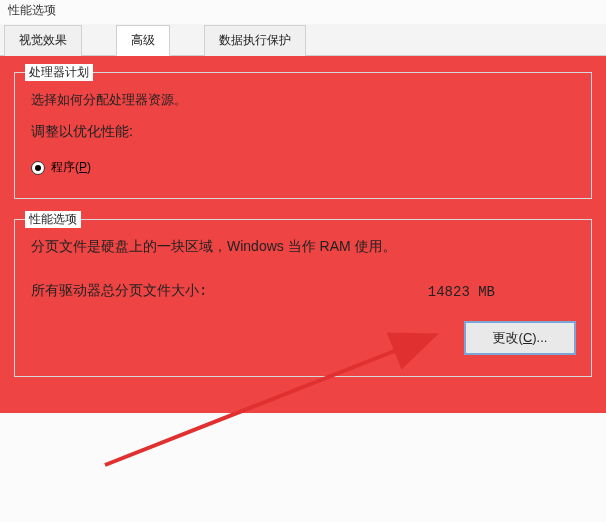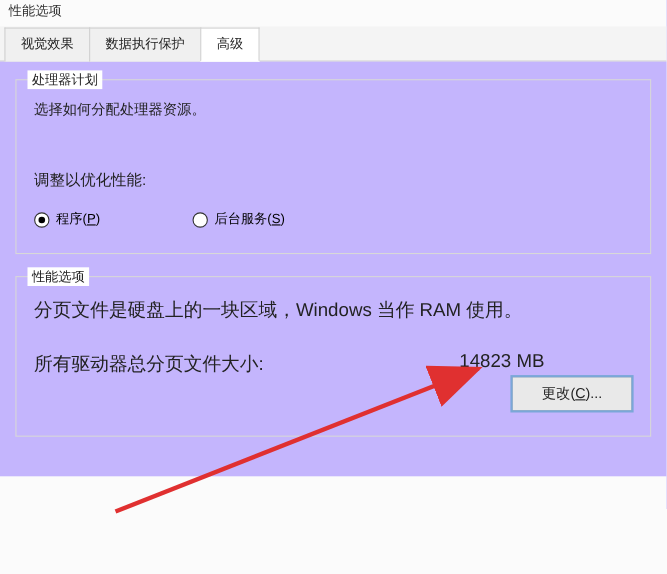--- a/index.html
+++ b/index.html
@@ -16,59 +16,60 @@
       height: 24px;
       padding: 2px 8px;
       font-size: 12px;
       color: #333;
     }
     .tabs {
       display: flex;
       border-bottom: 1px solid #d0d0d0;
       padding-left: 4px;
       background: #f4f4f4;
+      gap: 35px;
     }
     .tab {
       padding: 6px 14px;
       border: 1px solid #d0d0d0;
       border-bottom: none;
       background: #f0f0f0;
       margin-right: -1px;
       position: relative;
       top: 1px;
       cursor: pointer;
       color: #222;
     }
     .tab.active {
       background: #fff;
       border-bottom: 1px solid #fff;
     }
     .content {
-      background: #c4b5fd;
+      background: #ef4444;
       padding: 16px 14px;
     }
     .groupbox {
       border: 1px solid #d8d8d8;
       margin-bottom: 20px;
       padding: 18px 16px 22px 16px;
       position: relative;
     }
     .group-title {
       position: absolute;
       top: -9px;
       left: 10px;
       background: #fff;
       padding: 0 4px;
       font-size: 12px;
       color: #222;
     }
     .desc {
       font-size: 13px;
       color: #222;
-      margin-bottom: 46px;
+      margin-bottom: 14px;
     }
     .subhead {
       font-size: 14px;
       color: #222;
       margin-bottom: 18px;
     }
     .radio-row {
       display: flex;
       align-items: center;
       gap: 84px;
@@ -91,31 +92,33 @@
     }
     .radio.checked::after {
       content: "";
       width: 6px;
       height: 6px;
       background: #000;
       border-radius: 50%;
       display: block;
     }
     .underline { text-decoration: underline; }
-    .vm-text { font-size: 17px; color: #222; }
+    .vm-text { font-size: 14px; color: #222; }
     .vm-row {
       display: flex;
       justify-content: space-between;
-      align-items: flex-start;
+      align-items: flex-end;
       margin-top: 26px;
       padding-right: 80px;
+      font-family: Liberation Mono, monospace;
     }
     .btn-row {
       display: flex;
       justify-content: flex-end;
+      margin-top: 22px;
     }
     .btn {
       min-width: 110px;
       padding: 6px 16px;
       background: #e9e9e9;
       border: 1px solid #a0a0a0;
       outline: 2px solid #7aa7d8;
       outline-offset: -1px;
       cursor: pointer;
       font-family: inherit;
@@ -136,45 +139,39 @@
 <body>
 
 <div class="window-top">
   <span>性能选项</span>
 </div>
 
 <div class="tabs">
   <div class="tab">
     <span>视觉效果</span>
   </div>
+  <div class="tab active">
+    <span>高级</span>
+  </div>
   <div class="tab">
     <span>数据执行保护</span>
-  </div>
-  <div class="tab active">
-    <span>高级</span>
   </div>
 </div>
 
 <div class="content">
 
   <div class="groupbox">
     <div class="group-title">处理器计划</div>
     <div class="desc">选择如何分配处理器资源。</div>
     <div class="subhead">调整以优化性能:</div>
     <div class="radio-row">
       <label class="radio-item">
         <span class="radio checked"></span>
         <span>
           <span>程序(</span><span class="underline">P</span><span>)</span>
-        </span>
-      </label>
-      <label class="radio-item">
-        <span class="radio"></span>
-        <span>
-          <span>后台服务(</span><span class="underline">S</span><span>)</span>
         </span>
       </label>
     </div>
   </div>
 
   <div class="groupbox">
     <div class="group-title">性能选项</div>
     <div class="vm-text">分页文件是硬盘上的一块区域，Windows 当作 RAM 使用。</div>
     <div class="vm-row">
       <span class="vm-text">所有驱动器总分页文件大小:</span>

